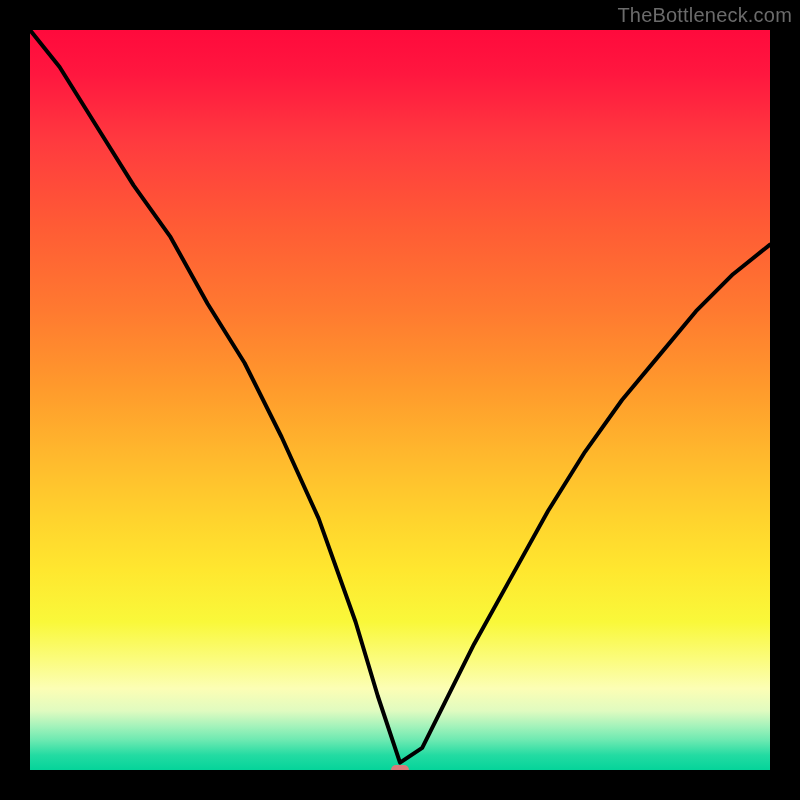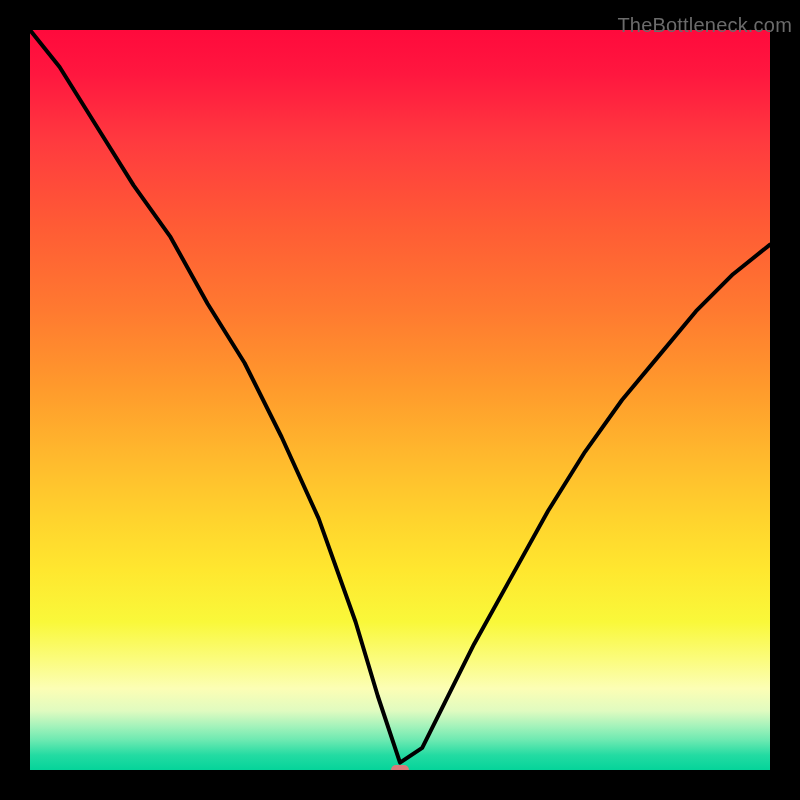--- a/index.html
+++ b/index.html
@@ -67,21 +67,20 @@
   }
   .attribution {
     position: absolute;
     top: 4px;
     right: 8px;
     color: #6b6b6b;
     font-size: 20px;
     font-weight: 500;
     letter-spacing: 0.2px;
     white-space: nowrap;
-    margin-top: 10px;
   }
 </style>
 </head>
 <body>
 
 <div class="frame">
   <div class="plot">
     <div class="gradient"></div>
     <svg class="curve" width="740" height="740" viewBox="0 0 740 740" preserveAspectRatio="none">
       <path id="curve-path" fill="none" stroke="#000" stroke-width="4" stroke-linecap="round" stroke-linejoin="round" d="M0.0 0.0 L29.6 37.0 L66.6 96.2 L103.6 155.4 L140.6 207.2 L177.6 273.8 L214.6 333.0 L251.6 407.0 L288.6 488.4 L325.6 592.0 L347.8 666.0 L370.0 732.6 L392.2 717.8 L414.4 673.4 L444.0 614.2 L481.0 547.6 L518.0 481.0 L555.0 421.8 L592.0 370.0 L629.0 325.6 L666.0 281.2 L703.0 244.2 L740.0 214.6"></path>

